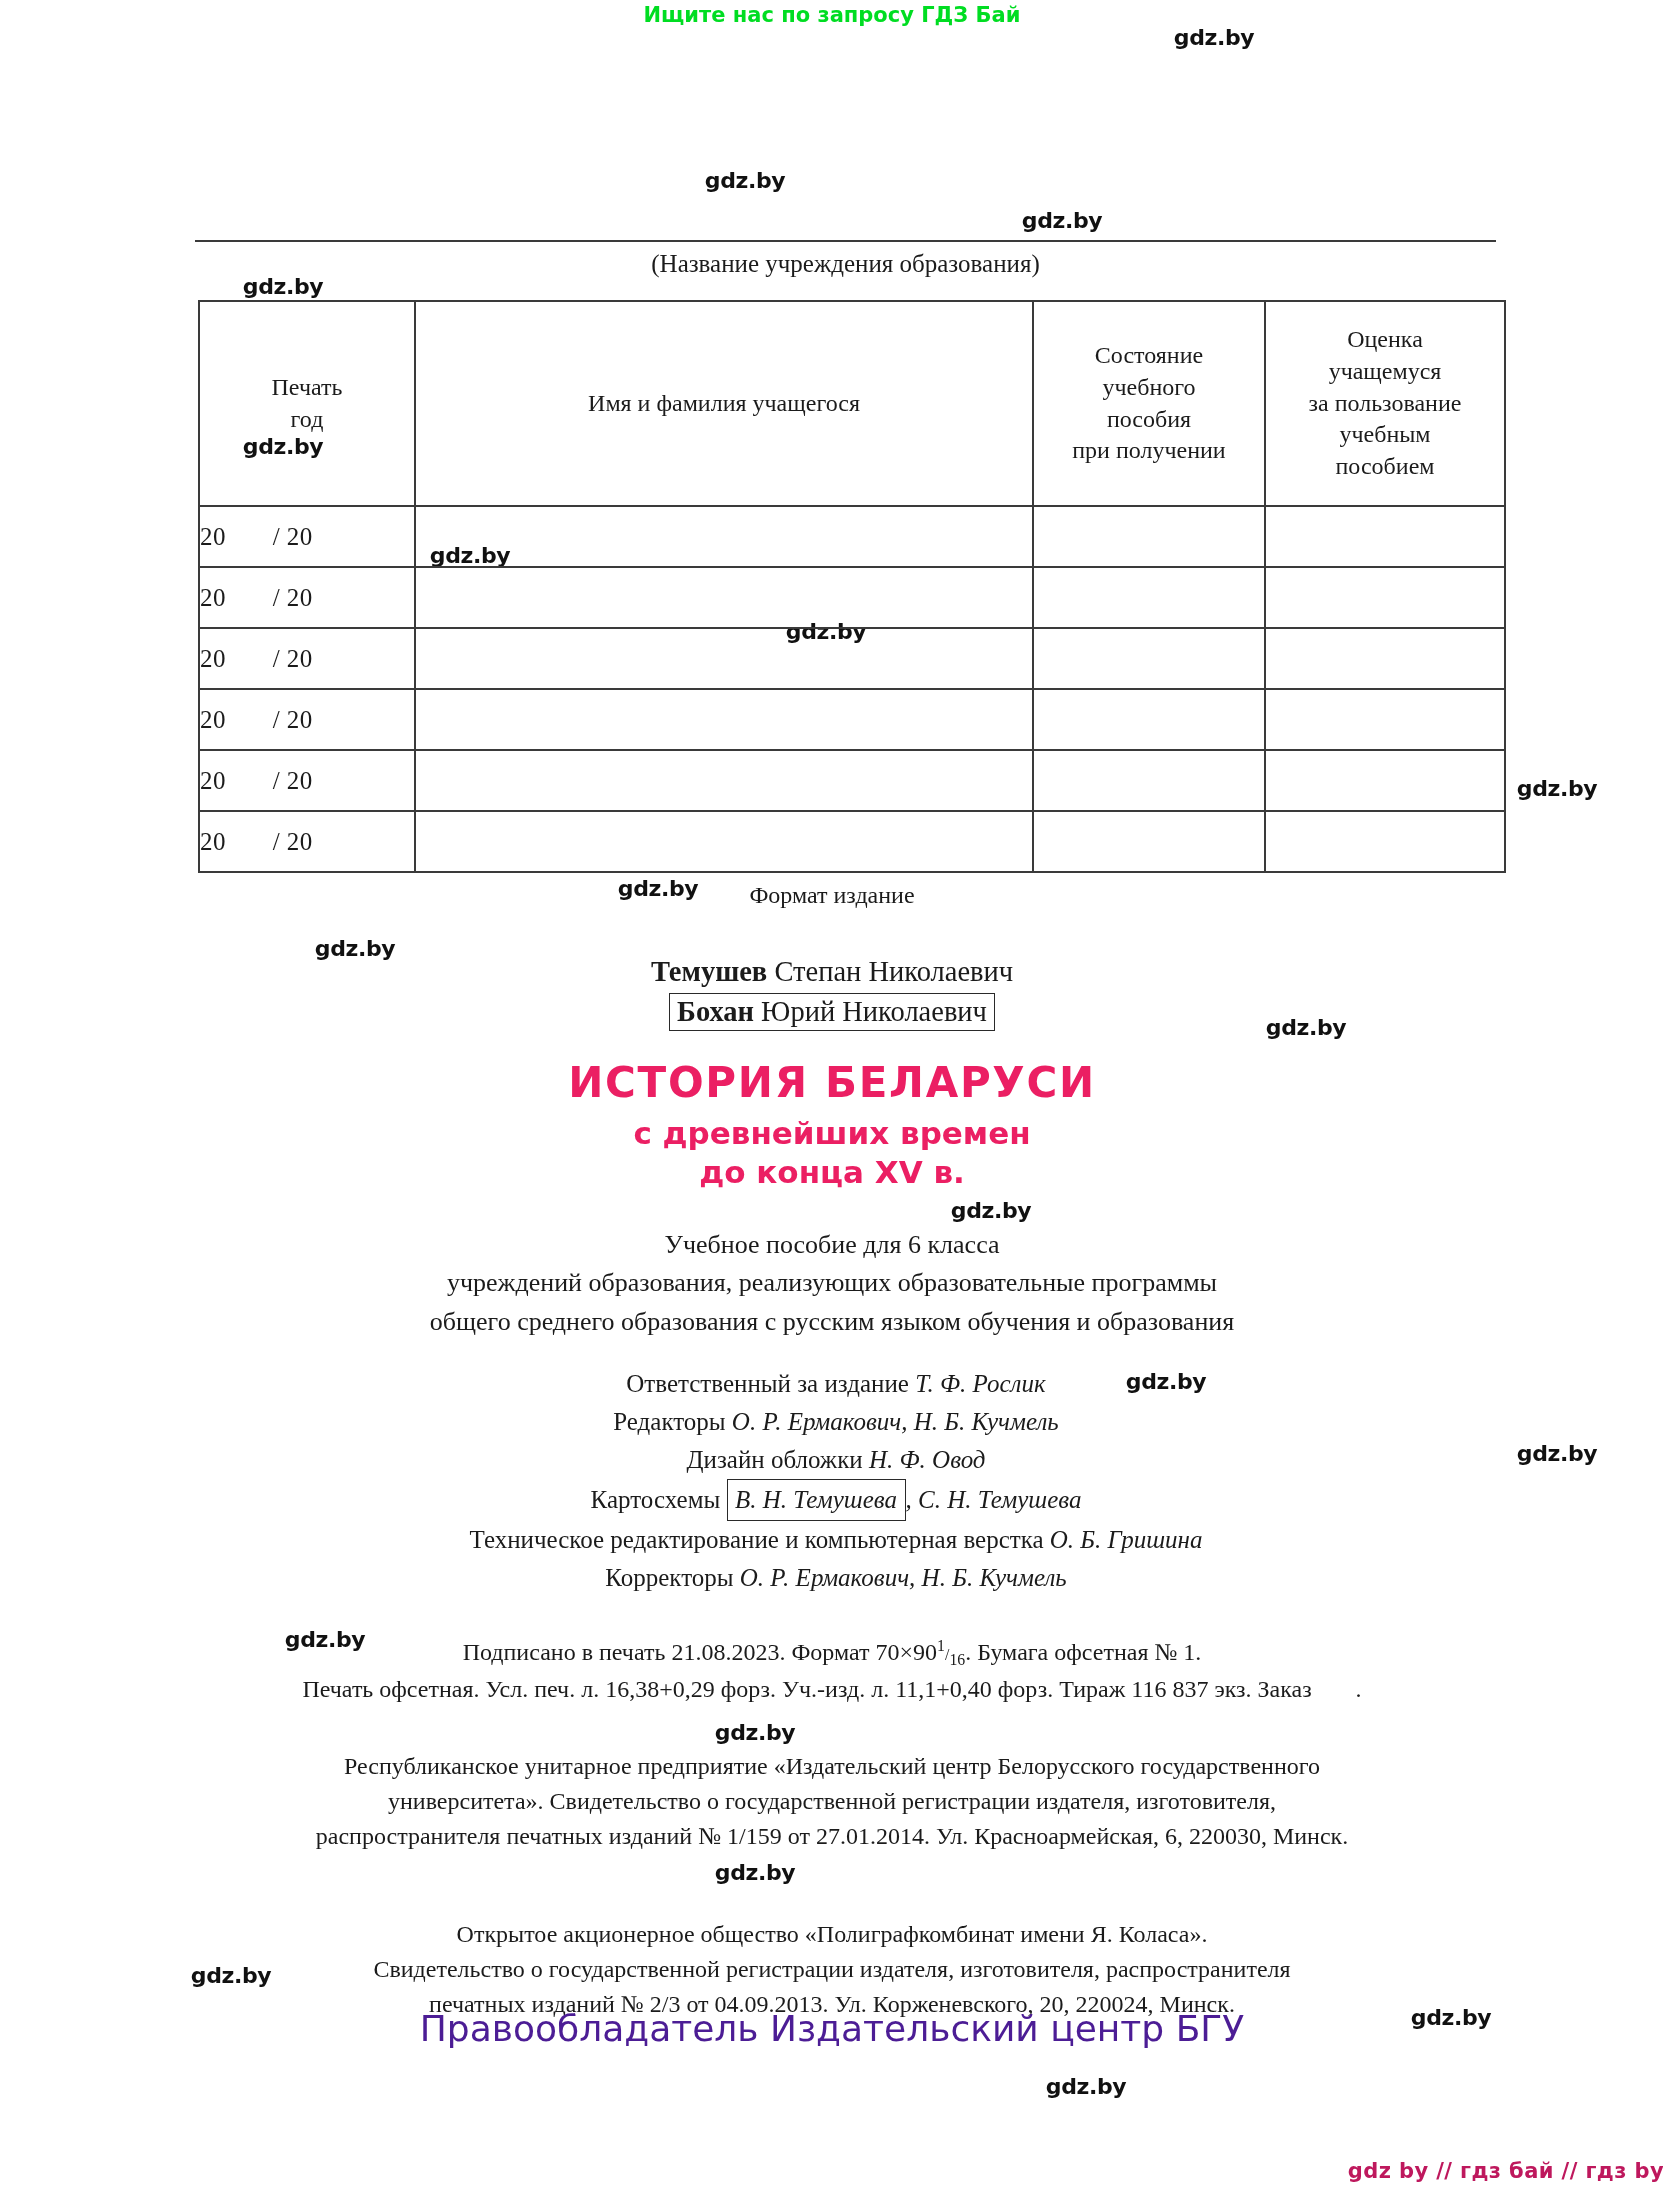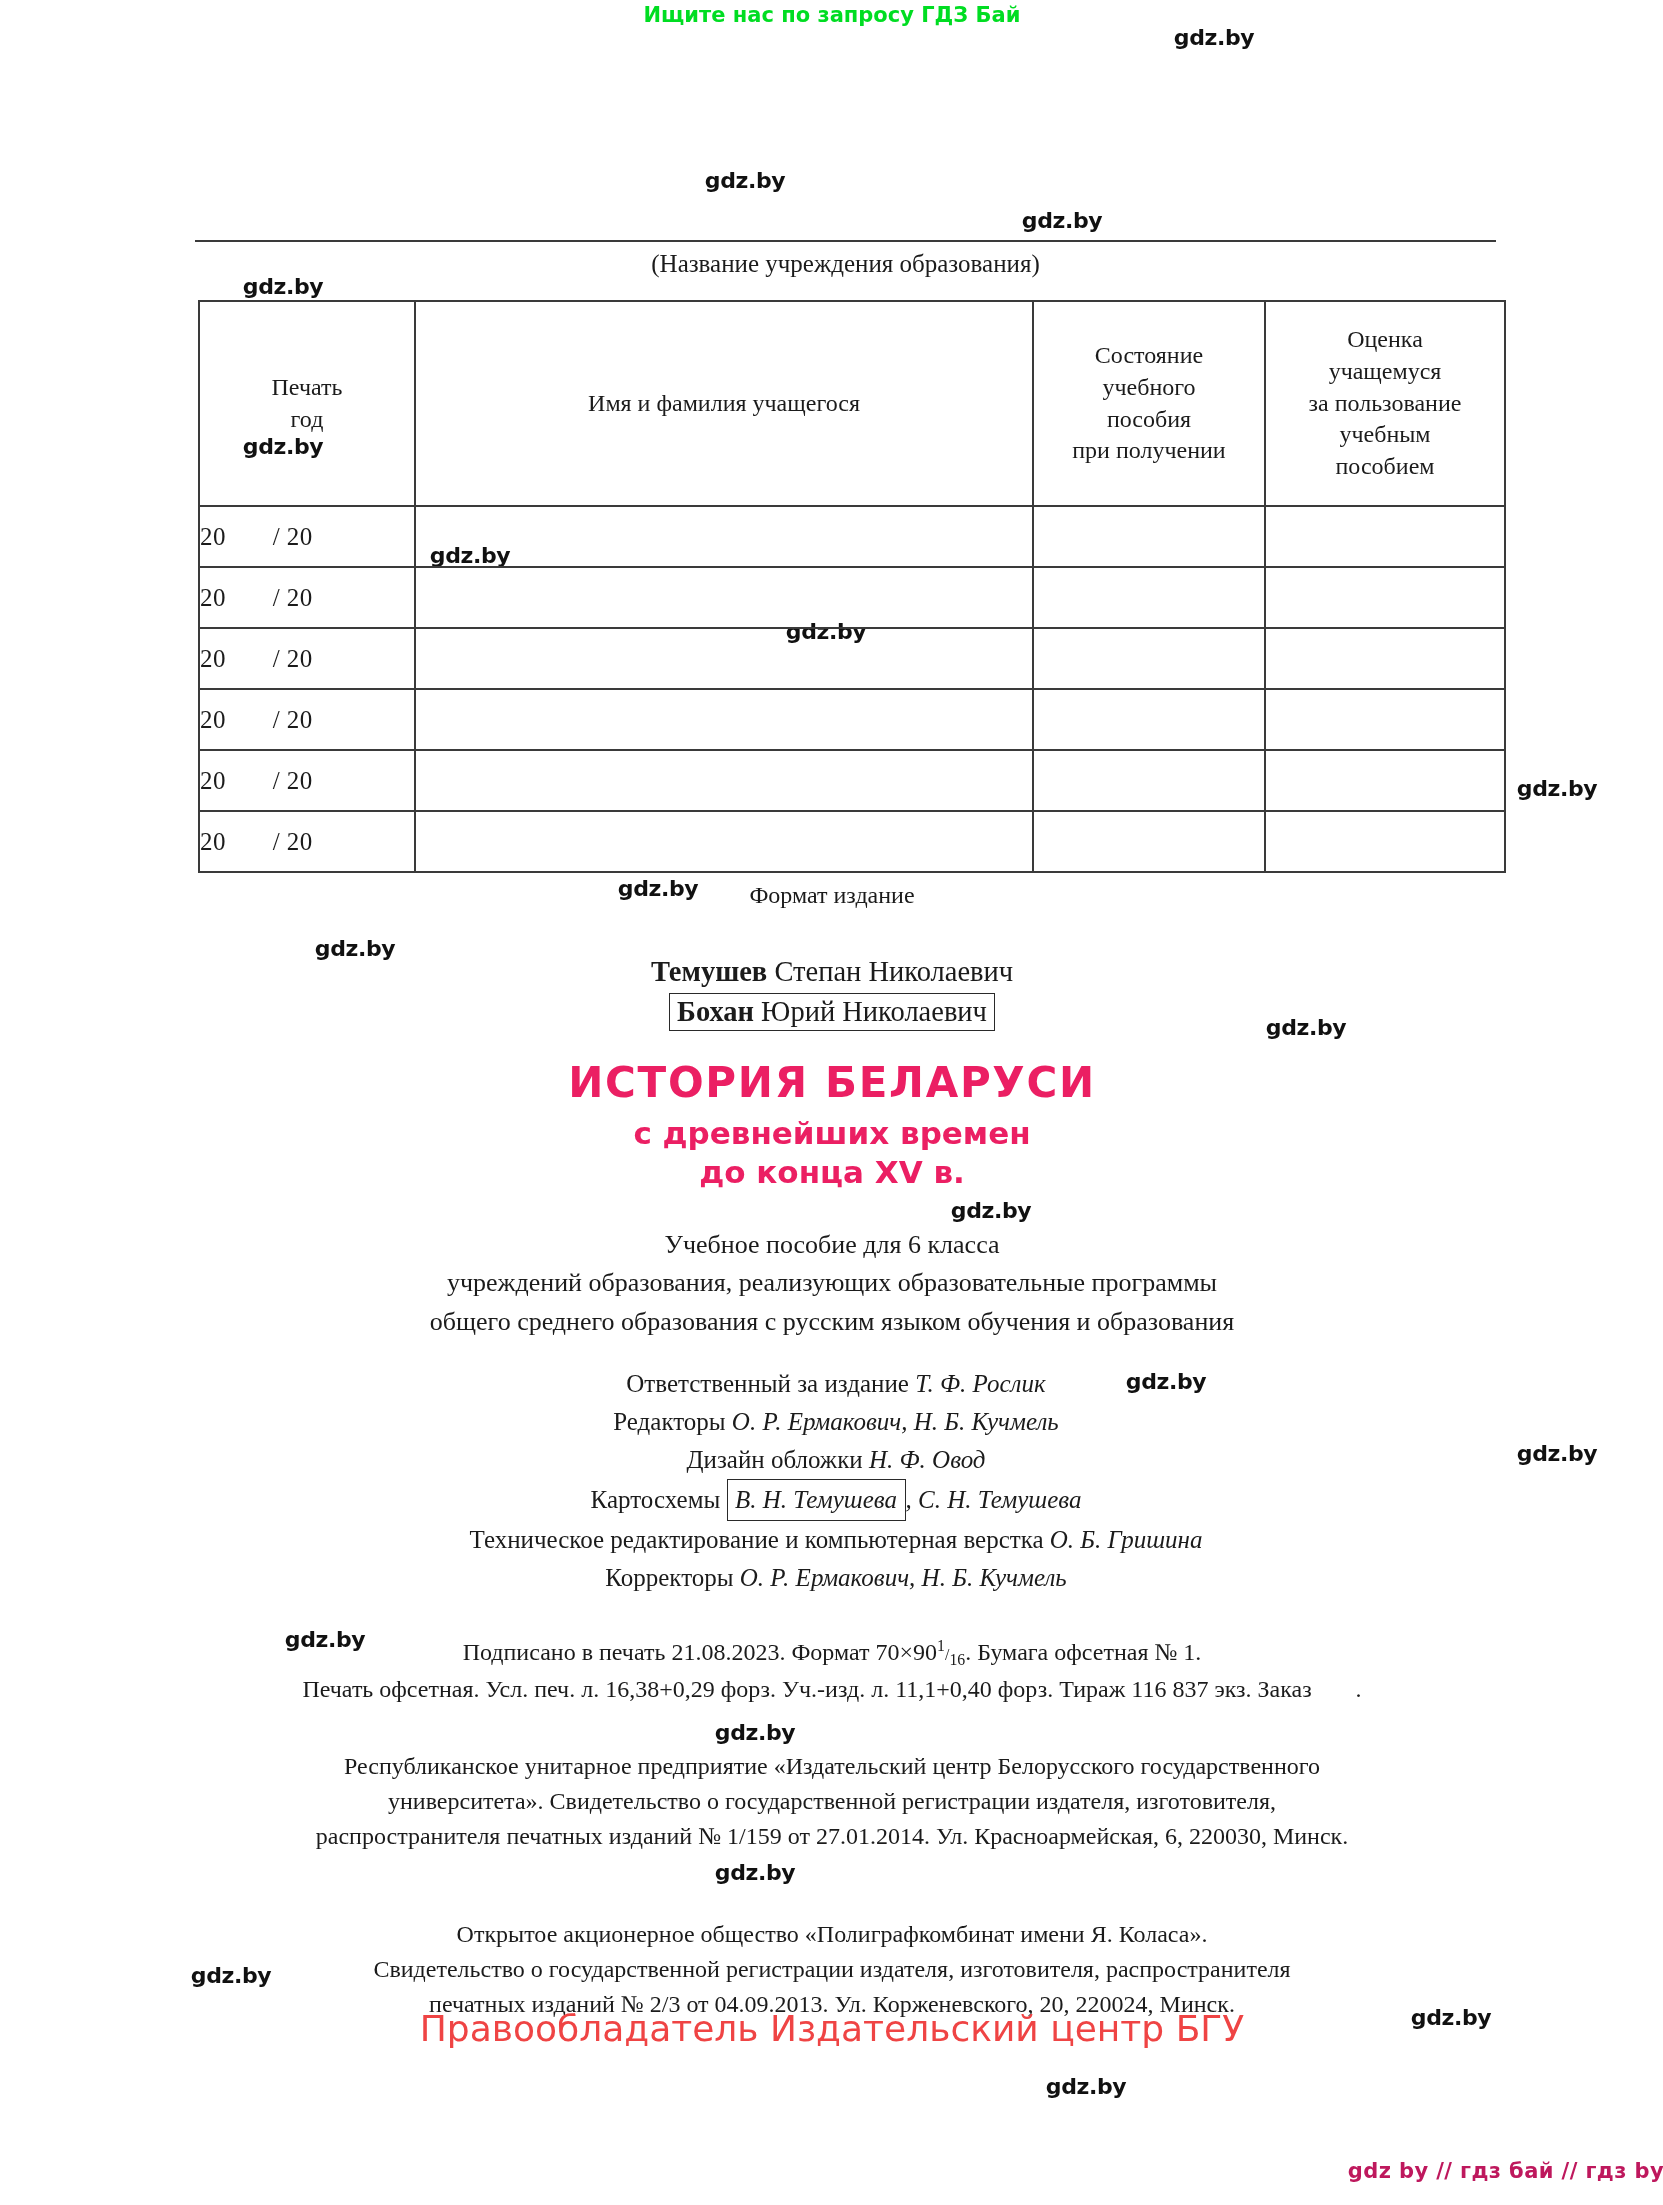--- a/index.html
+++ b/index.html
@@ -55,21 +55,21 @@
     letter-spacing: 0.4px;
   }
   .wm-pink {
     position: absolute;
     left: 0; right: 0;
     top: 2008px;
     text-align: center;
     font-family: "DejaVu Sans", "Liberation Sans", sans-serif;
     font-weight: 400;
     font-size: 36px;
-    color: #ef4444;
+    color: #4c1d95;
     white-space: nowrap;
   }
 
   
   .inst-rule {
     position: absolute;
     left: 195px;
     top: 240px;
     width: 1301px;
     height: 0;

